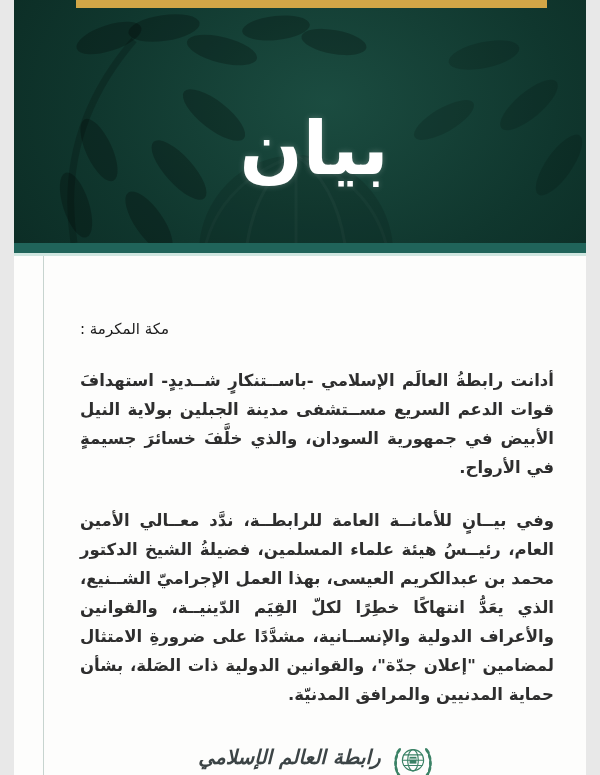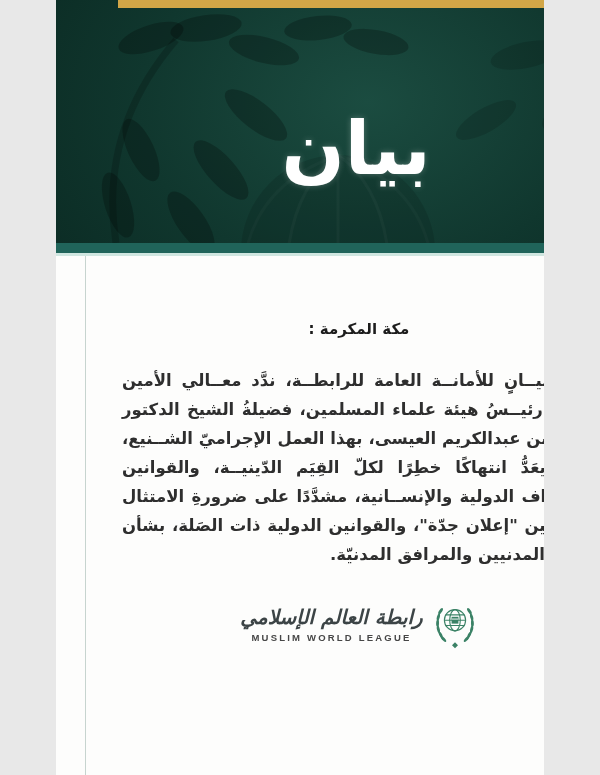--- a/index.html
+++ b/index.html
@@ -1,17 +1,17 @@
 <!DOCTYPE html>
 <html lang="ar"><head>
 <meta charset="utf-8">
 <style>
   html,body { margin:0; padding:0; background:#e8e8e8; }
   .page {
-    position:relative; width:488px; height:775px; margin:0 auto;
+    position:relative; width:572px; height:775px; margin:0 auto;
     background:#fdfdfc; overflow:hidden;
     font-family:"DejaVu Sans", sans-serif;
   }
 
   
   .header {
     position:absolute; top:0; left:0; width:600px; height:243px;
     background:
       radial-gradient(ellipse 430px 310px at 52% 42%, rgba(28,78,66,.9) 0%, rgba(16,55,46,.9) 55%, rgba(10,40,33,.9) 100%),
       linear-gradient(115deg, #0a2b24 0%, #123a31 45%, #0b2d26 100%);
@@ -31,22 +31,22 @@
   .mint-line  { position:absolute; top:253px; left:0; width:600px; height:3px;  background:#cfe6e0; }
 
   
   .doc-body { position:absolute; top:256px; left:0; width:600px; bottom:0; background:#fdfdfc; }
   .content-box {
     position:absolute; top:0; bottom:-2px; left:29px; width:548px;
     border-left:1px solid #c7d4cf; border-right:1px solid #c7d4cf;
     box-sizing:border-box; padding:64px 36px 0 36px;
   }
   .doc-heading {
-    direction:rtl; text-align:center;
-    font-size:15px; font-weight:bold; color:#1c1c1c;
+    direction:rtl; text-align:left;
+    font-size:15px; font-weight:normal; color:#1c1c1c;
     margin:0 0 28px 0;
   }
   .doc-par {
     direction:rtl; text-align:justify; text-align-last:right;
     font-size:16.5px; line-height:29px; font-weight:bold; color:#2e2e2e;
     margin:0 0 24px 0;
   }
 
   
   .footer-logo {
@@ -111,20 +111,21 @@
   </div>
 
   <div class="teal-band"></div>
   <div class="mint-line"></div>
 
   <div class="doc-body">
     <div class="content-box">
 
       <p class="doc-heading">مكة المكرمة :</p>
 
+      <p class="doc-par">أدانت رابطةُ العالَم الإسلامي -باســتنكارٍ شــديدٍ- استهدافَ قوات الدعم السريع مســتشفى مدينة الجبلين بولاية النيل الأبيض في جمهورية السودان، والذي خلَّفَ خسائرَ جسيمةٍ في الأرواح.</p>
 
       <p class="doc-par">وفي بيــانٍ للأمانــة العامة للرابطــة، ندَّد معــالي الأمين العام، رئيــسُ هيئة علماء المسلمين، فضيلةُ الشيخ الدكتور محمد بن عبدالكريم العيسى، بهذا العمل الإجراميّ الشــنيع، الذي يعَدُّ انتهاكًا خطِرًا لكلّ القِيَم الدّينيــة، والقوانين والأعراف الدولية والإنســانية، مشدَّدًا على ضرورةِ الامتثال لمضامين "إعلان جدّة"، والقوانين الدولية ذات الصَلة، بشأن حماية المدنيين والمرافق المدنيّة.</p>
 
       <div class="footer-logo">
         <div class="logo-text">
           <div class="logo-ar">رابطة العالم الإسلامي</div>
           <div class="logo-en">MUSLIM WORLD LEAGUE</div>
         </div>
 
         <svg class="emblem" width="46" height="50" viewBox="0 0 60 66" aria-hidden="true">

